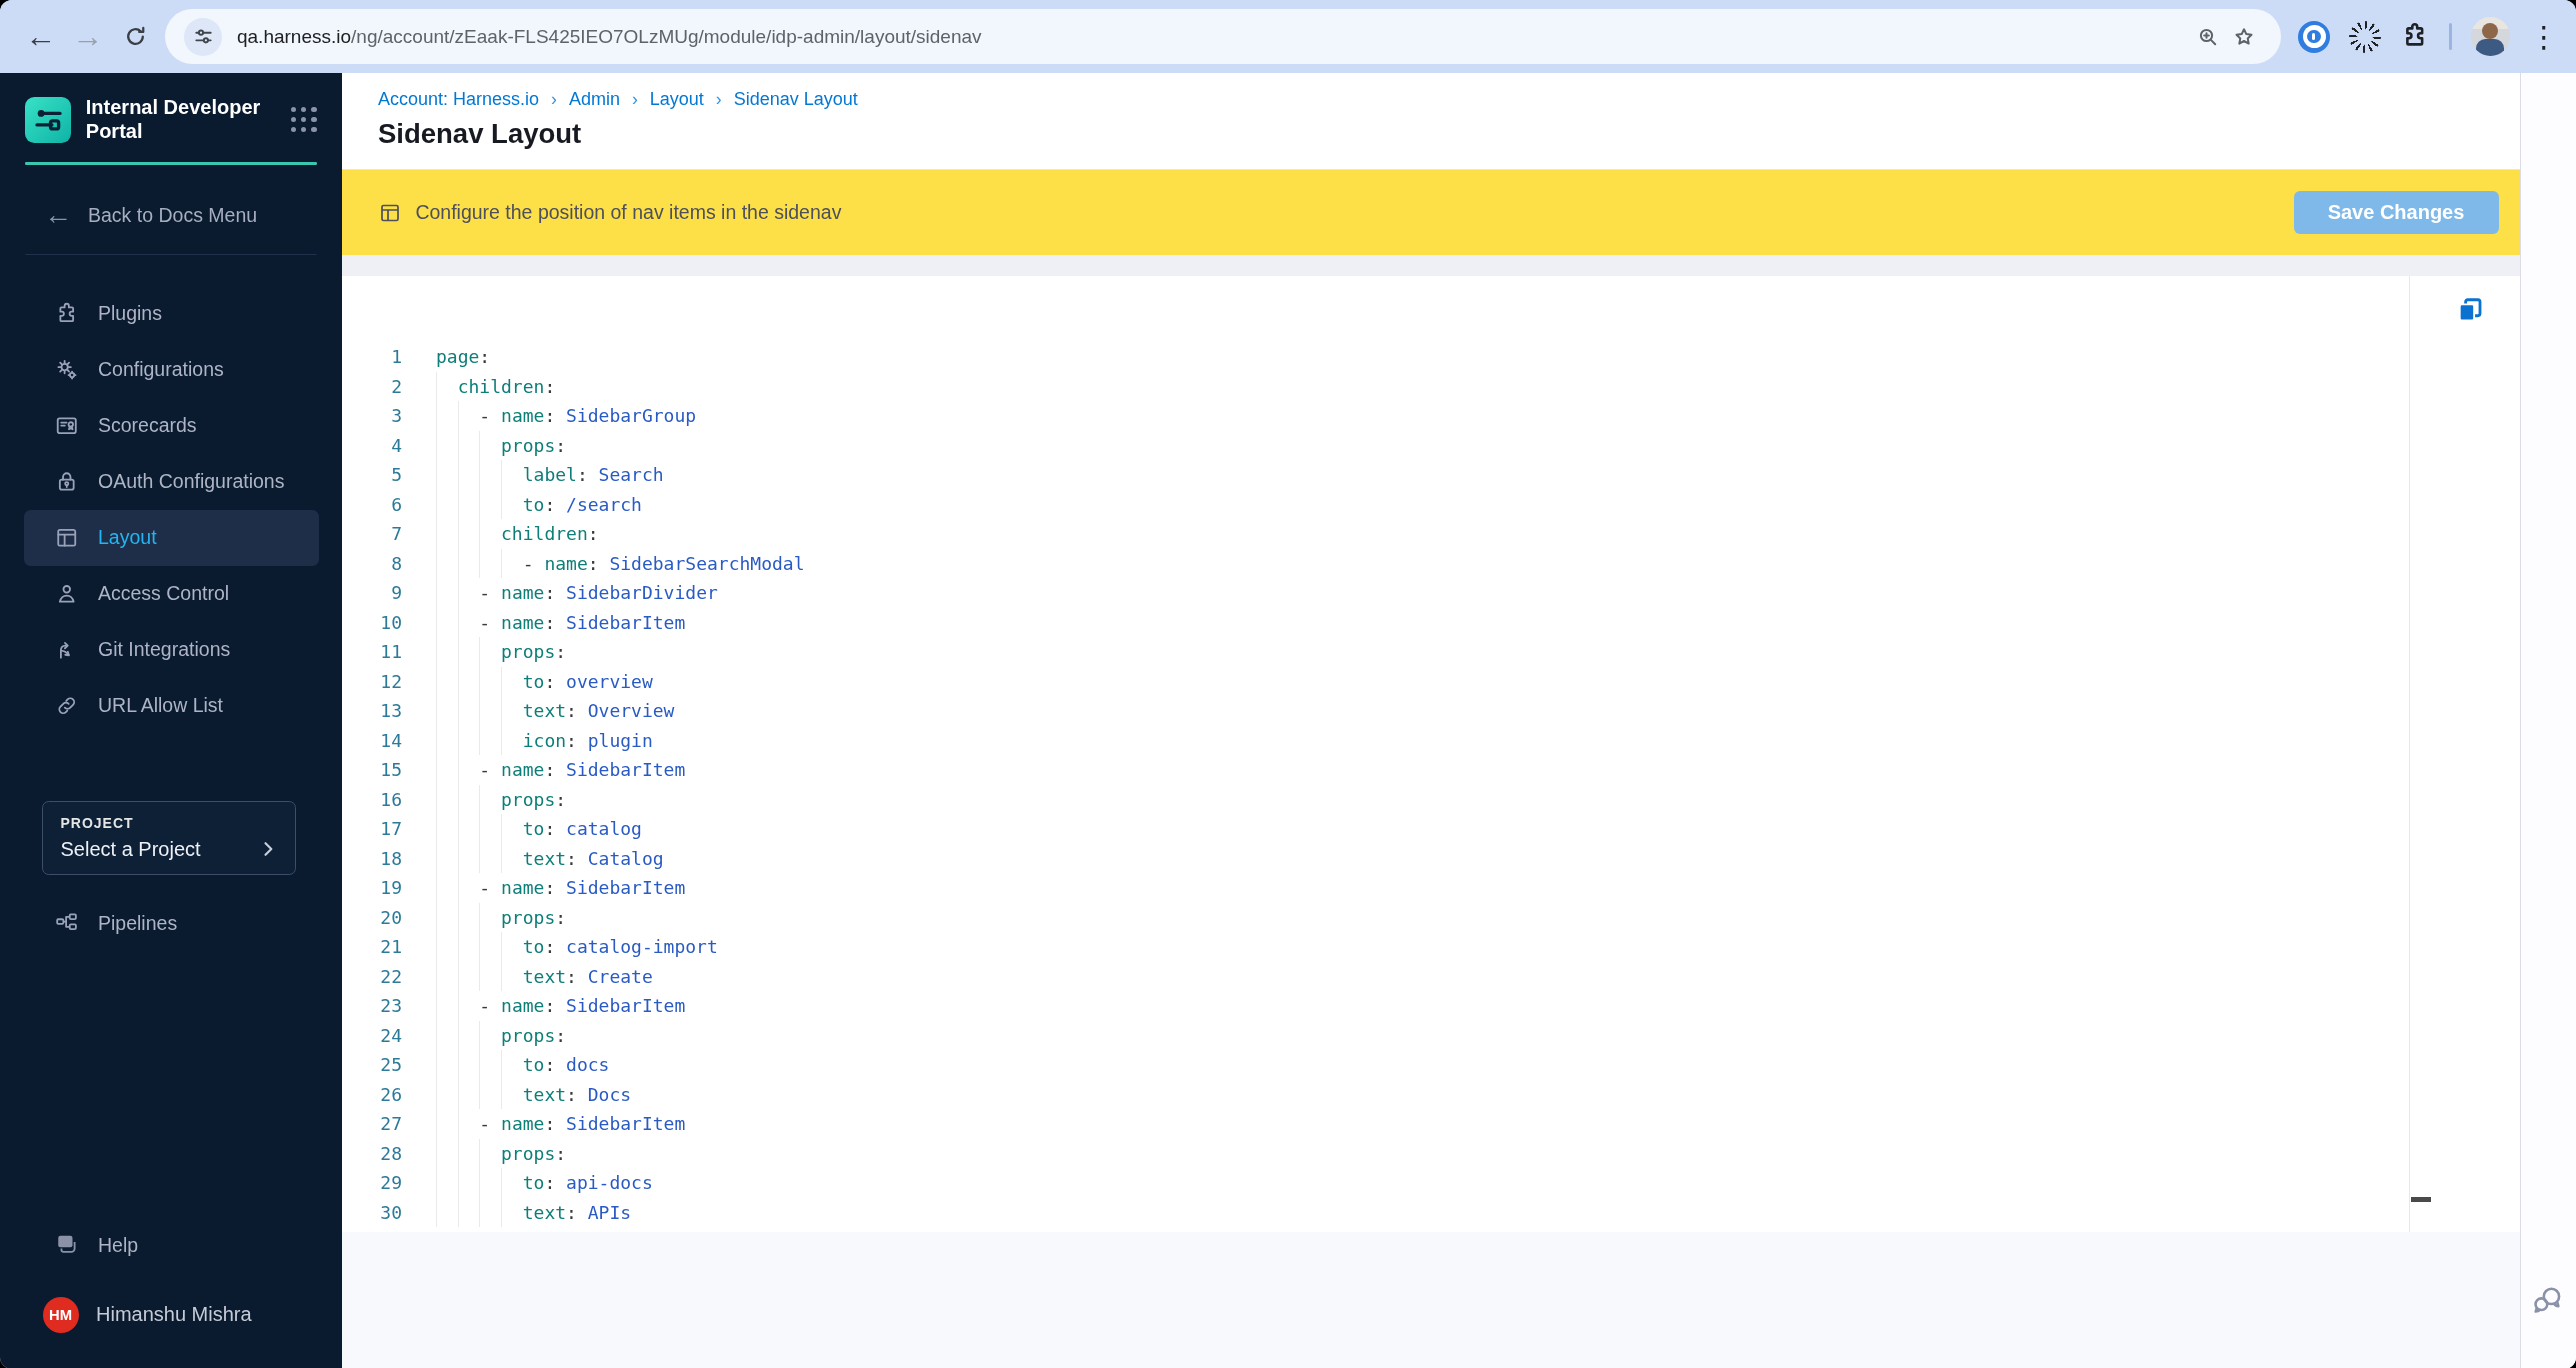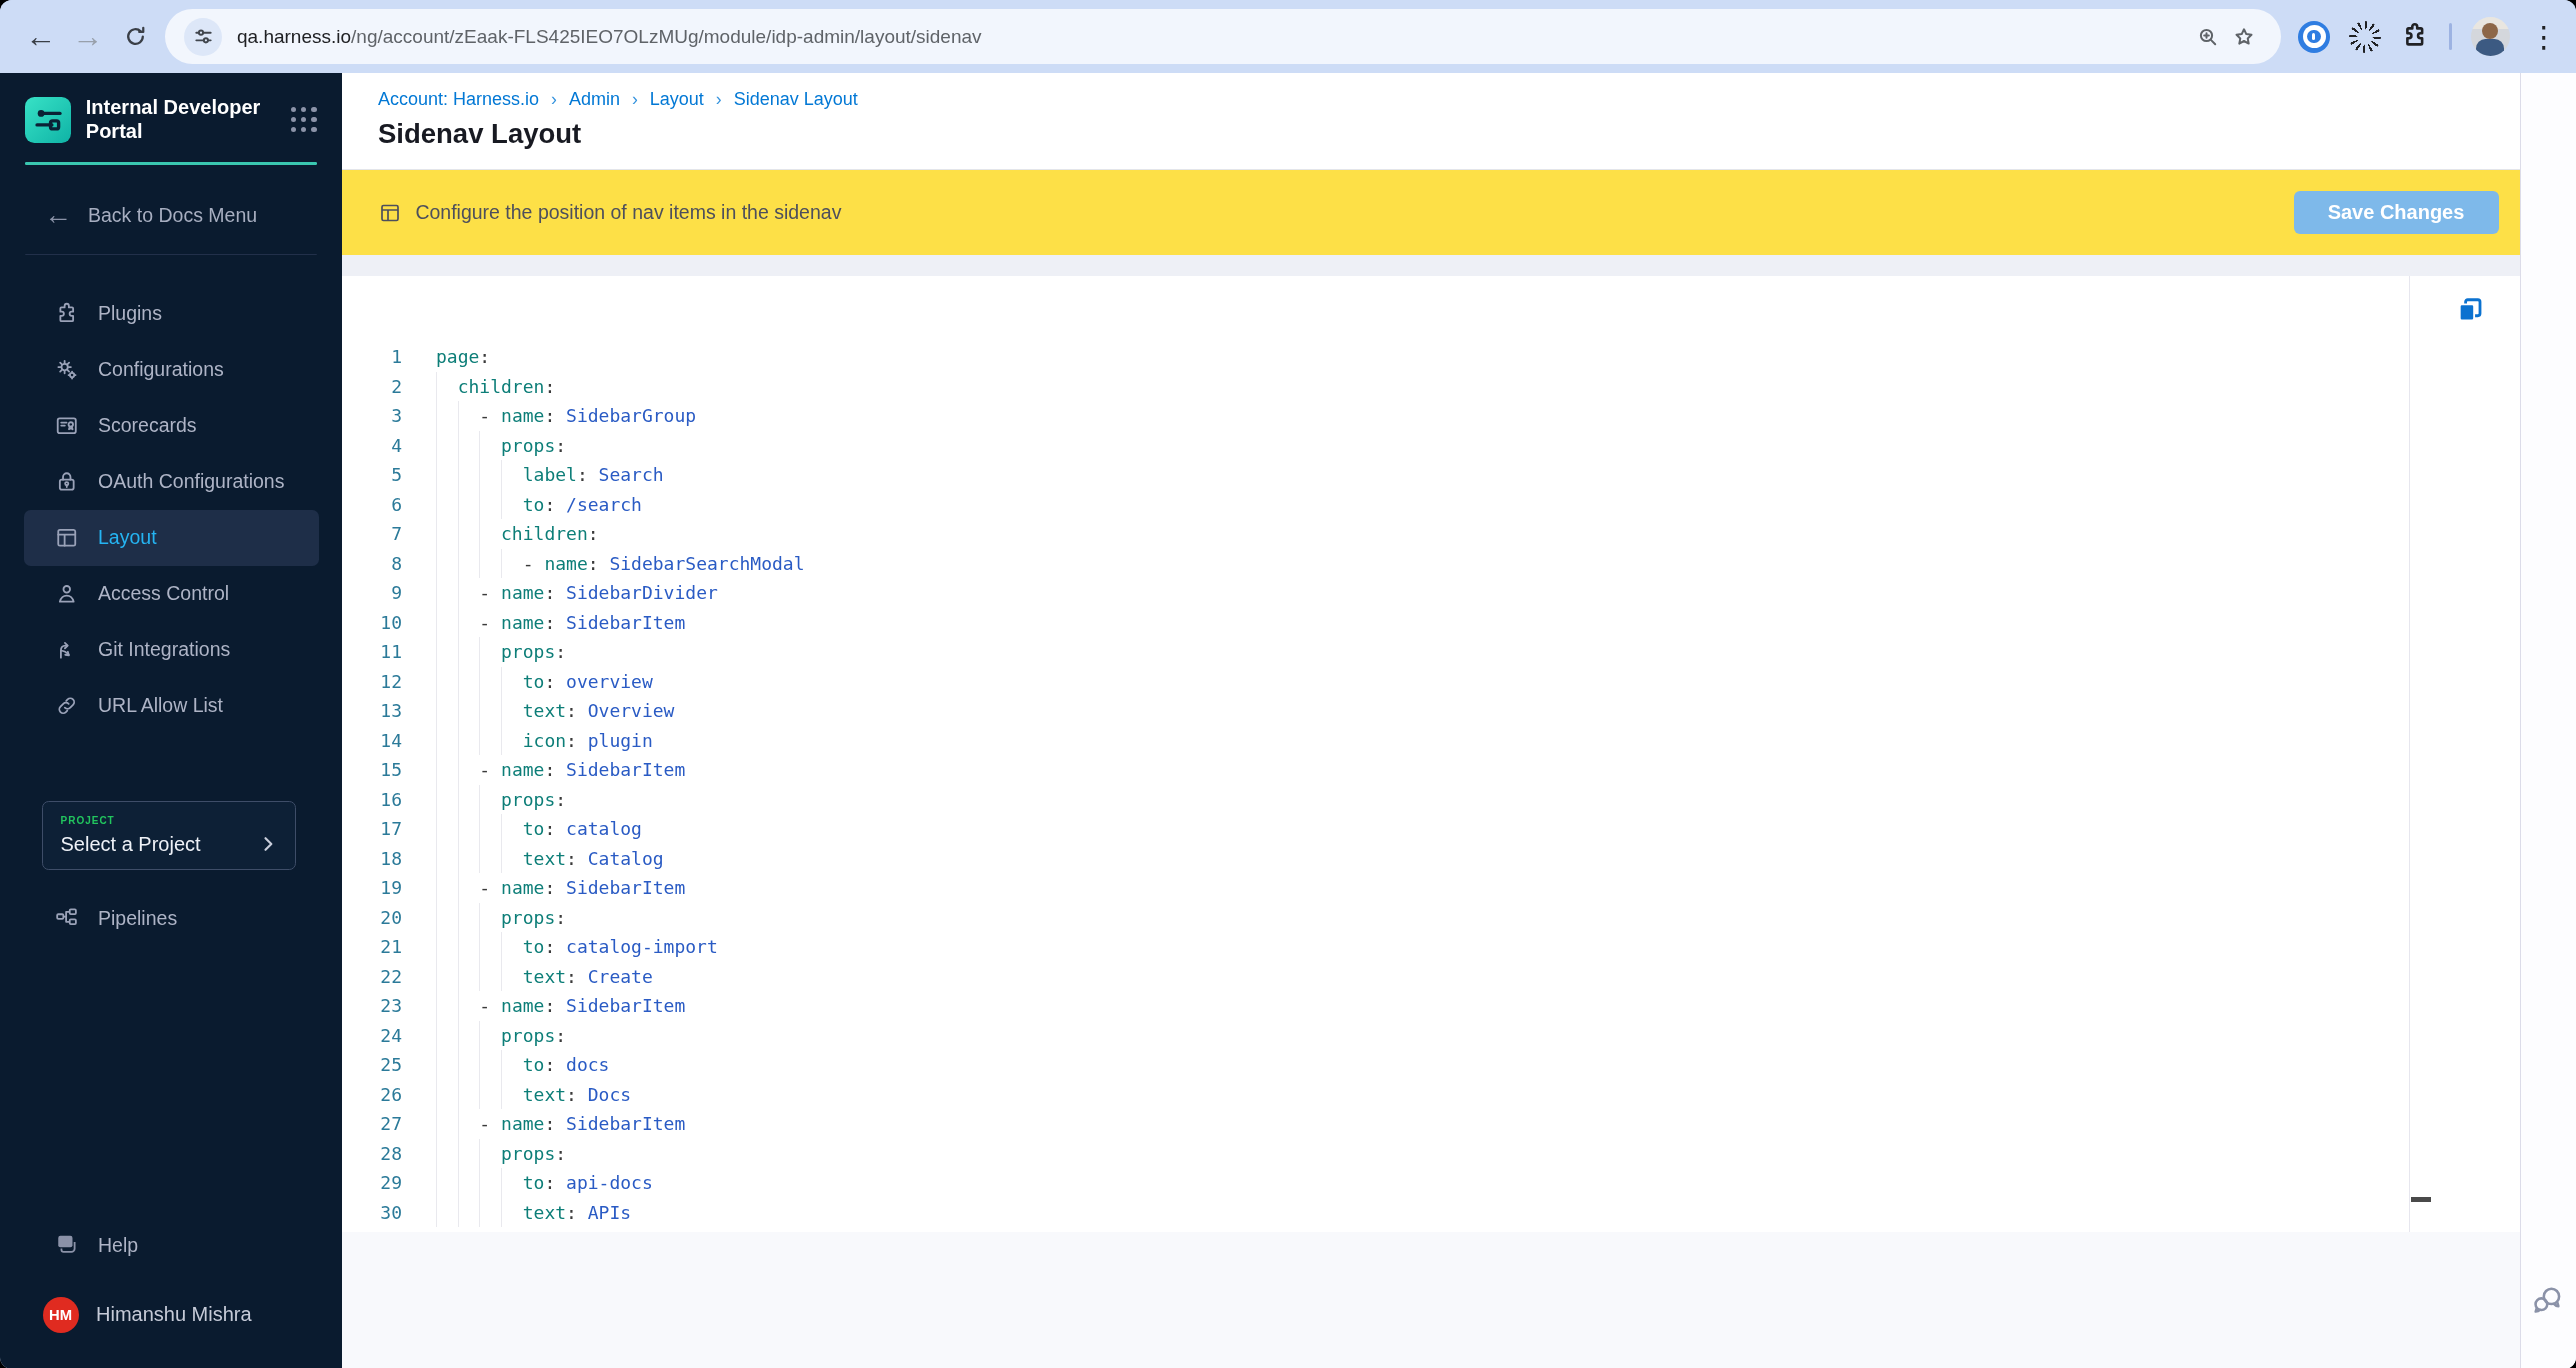--- a/index.html
+++ b/index.html
@@ -53,21 +53,21 @@
   .backrow .lb{font-size:19.5px;color:#a7aec0;}
   .sectline{margin:17.5px 25px 0;border-bottom:1.3px solid #22304a;border-radius:0 0 8px 8px;}
   .menu{margin-top:31px;}
   .mi{height:56px;margin:0 23.5px;border-radius:6.7px;padding-left:30px;display:flex;align-items:center;gap:17.5px;cursor:pointer;box-sizing:border-box;}
   .mi .ico{width:27px;height:27px;display:grid;place-items:center;flex:none;}
   .mi .ico svg{width:25.5px;height:25.5px;color:#9aa2b8;}
   .mi .lbl{font-size:19.5px;color:#aeb4c6;white-space:nowrap;}
   .mi.active{background:#1e2e48;}
   .mi.active .lbl{color:#25b4f2;}
   .pcard{margin:67px 0 0 42px;width:254px;border:1.3px solid #3e4d68;border-radius:6.7px;background:#0d2036;padding:13.4px 17.5px;box-sizing:border-box;cursor:pointer;}
-  .pcard .plab{font-size:10px;font-weight:700;letter-spacing:1px;color:#22c55e;}
+  .pcard .plab{font-size:14px;font-weight:700;letter-spacing:1px;color:#e5e5e5;}
   .pcard .prow{margin-top:6.7px;display:flex;align-items:center;justify-content:space-between;}
   .pcard .pval{font-size:20px;color:#eef1f7;}
   .pcard .chev{margin-left:auto;width:20px;height:20px;color:#c9cedb;}
   .pcard .chev svg{width:20px;height:20px;}
   .spacer{flex:1;}
   .avatar-red{width:36px;height:36px;border-radius:50%;background:#e02b20;display:grid;place-items:center;font-size:14.8px;font-weight:700;color:#fff;flex:none;}
   .userrow{height:56px;margin:0 23.5px 25.5px;padding-left:19px;display:flex;align-items:center;gap:17.5px;cursor:pointer;}
   .uname{font-size:20px;color:#c6cbd8;}
 
   

